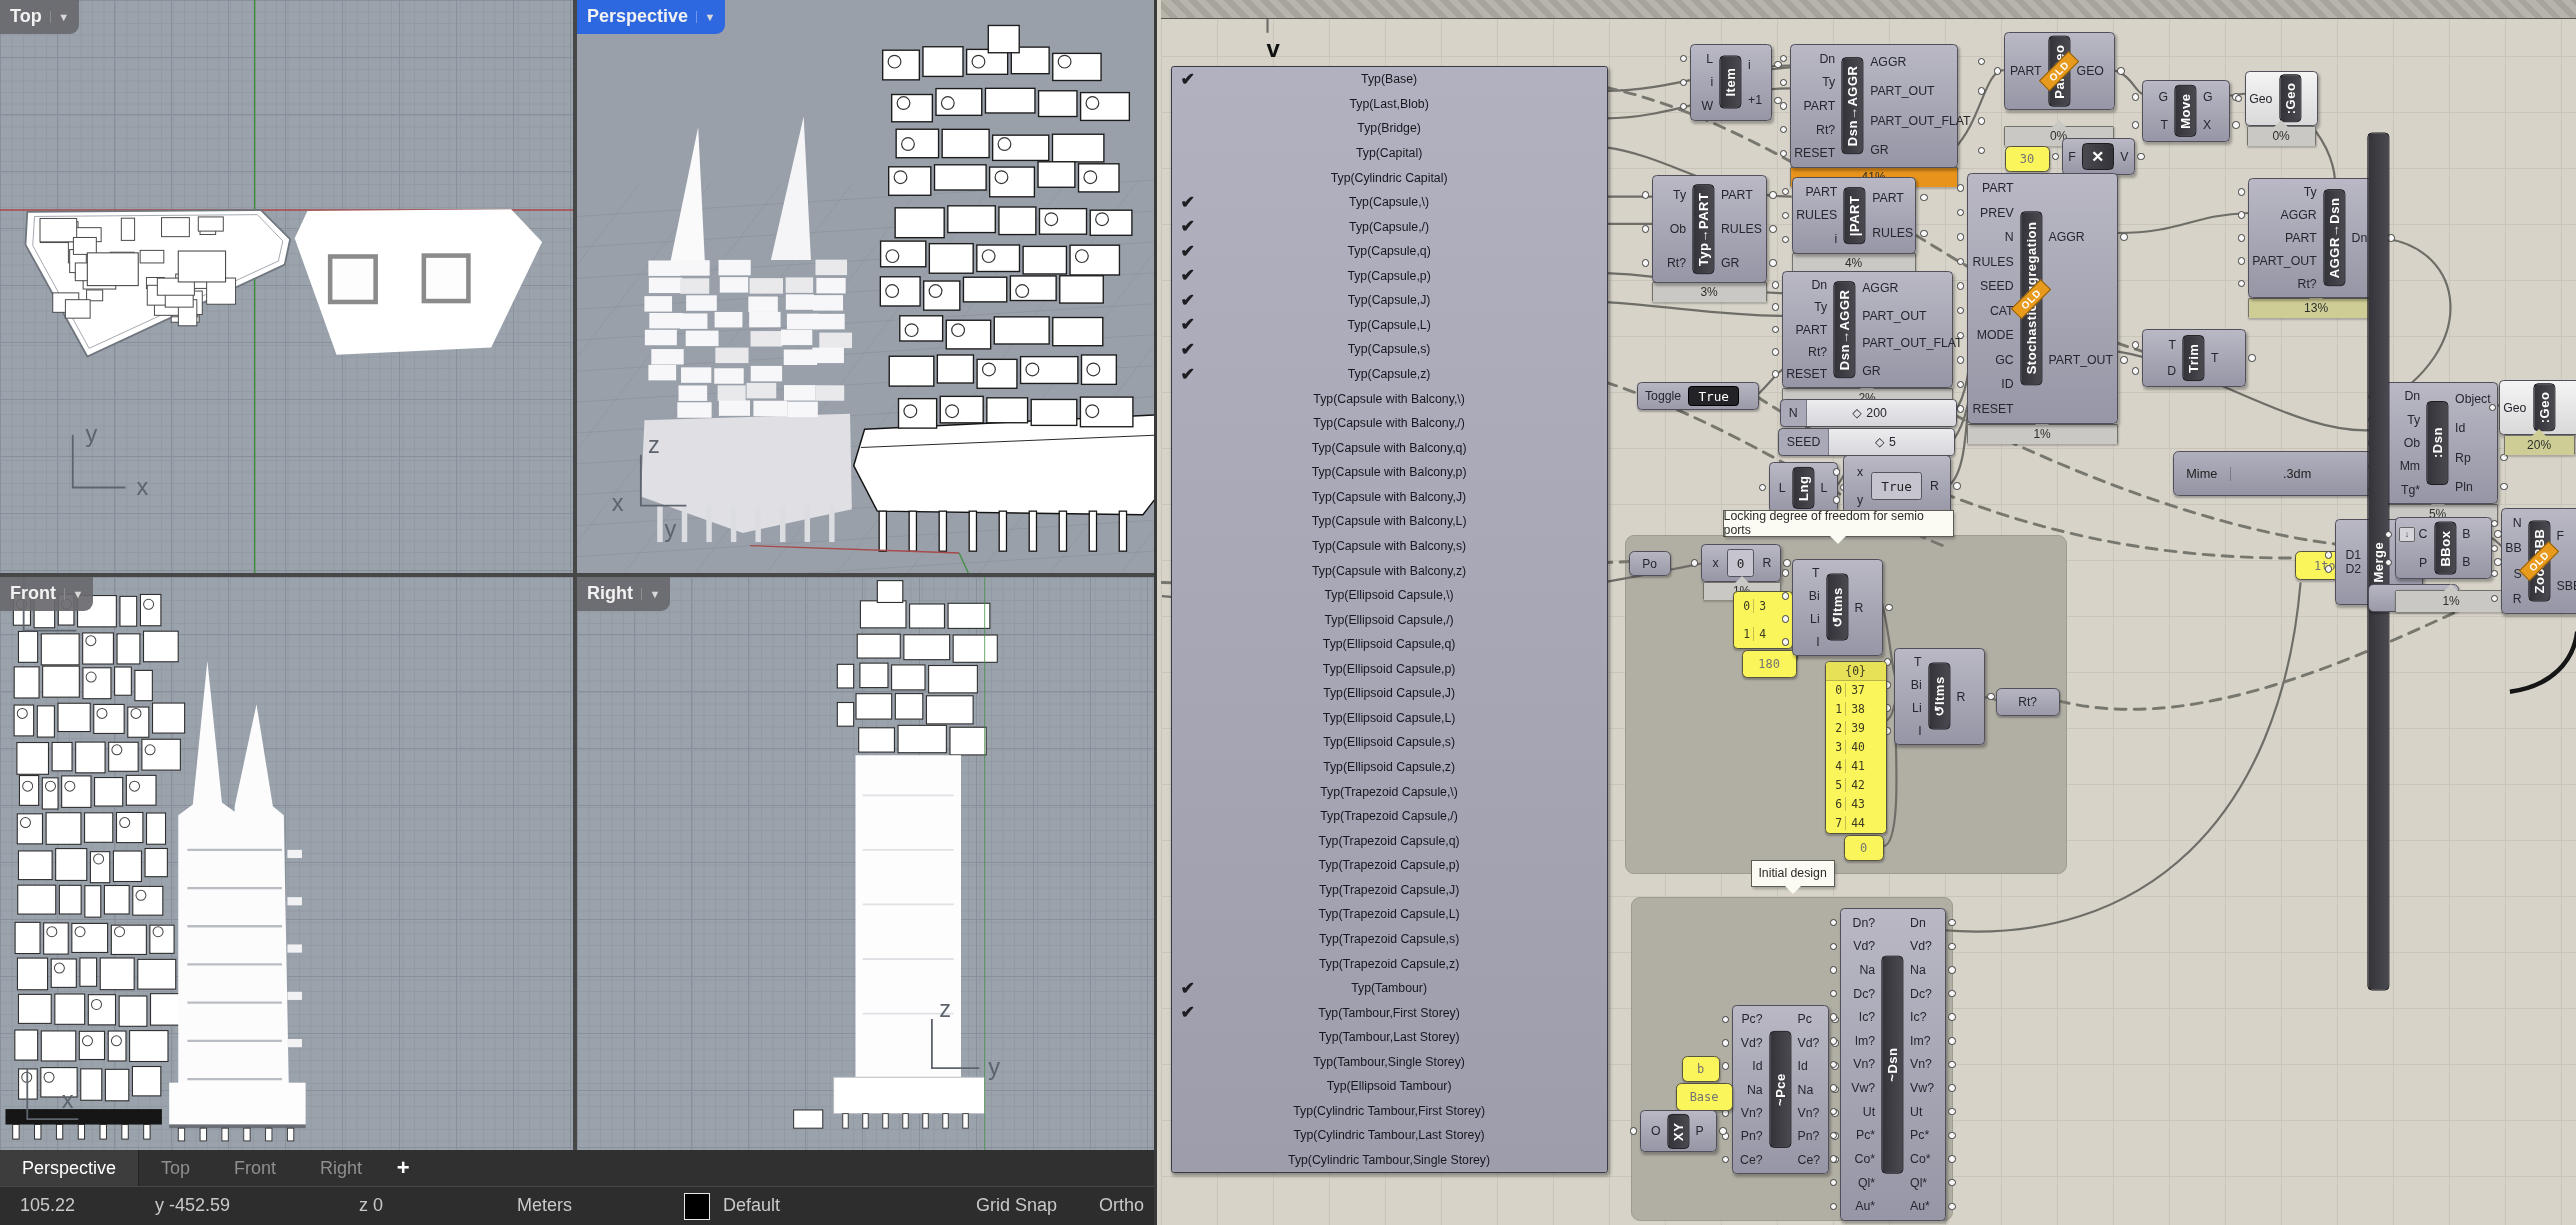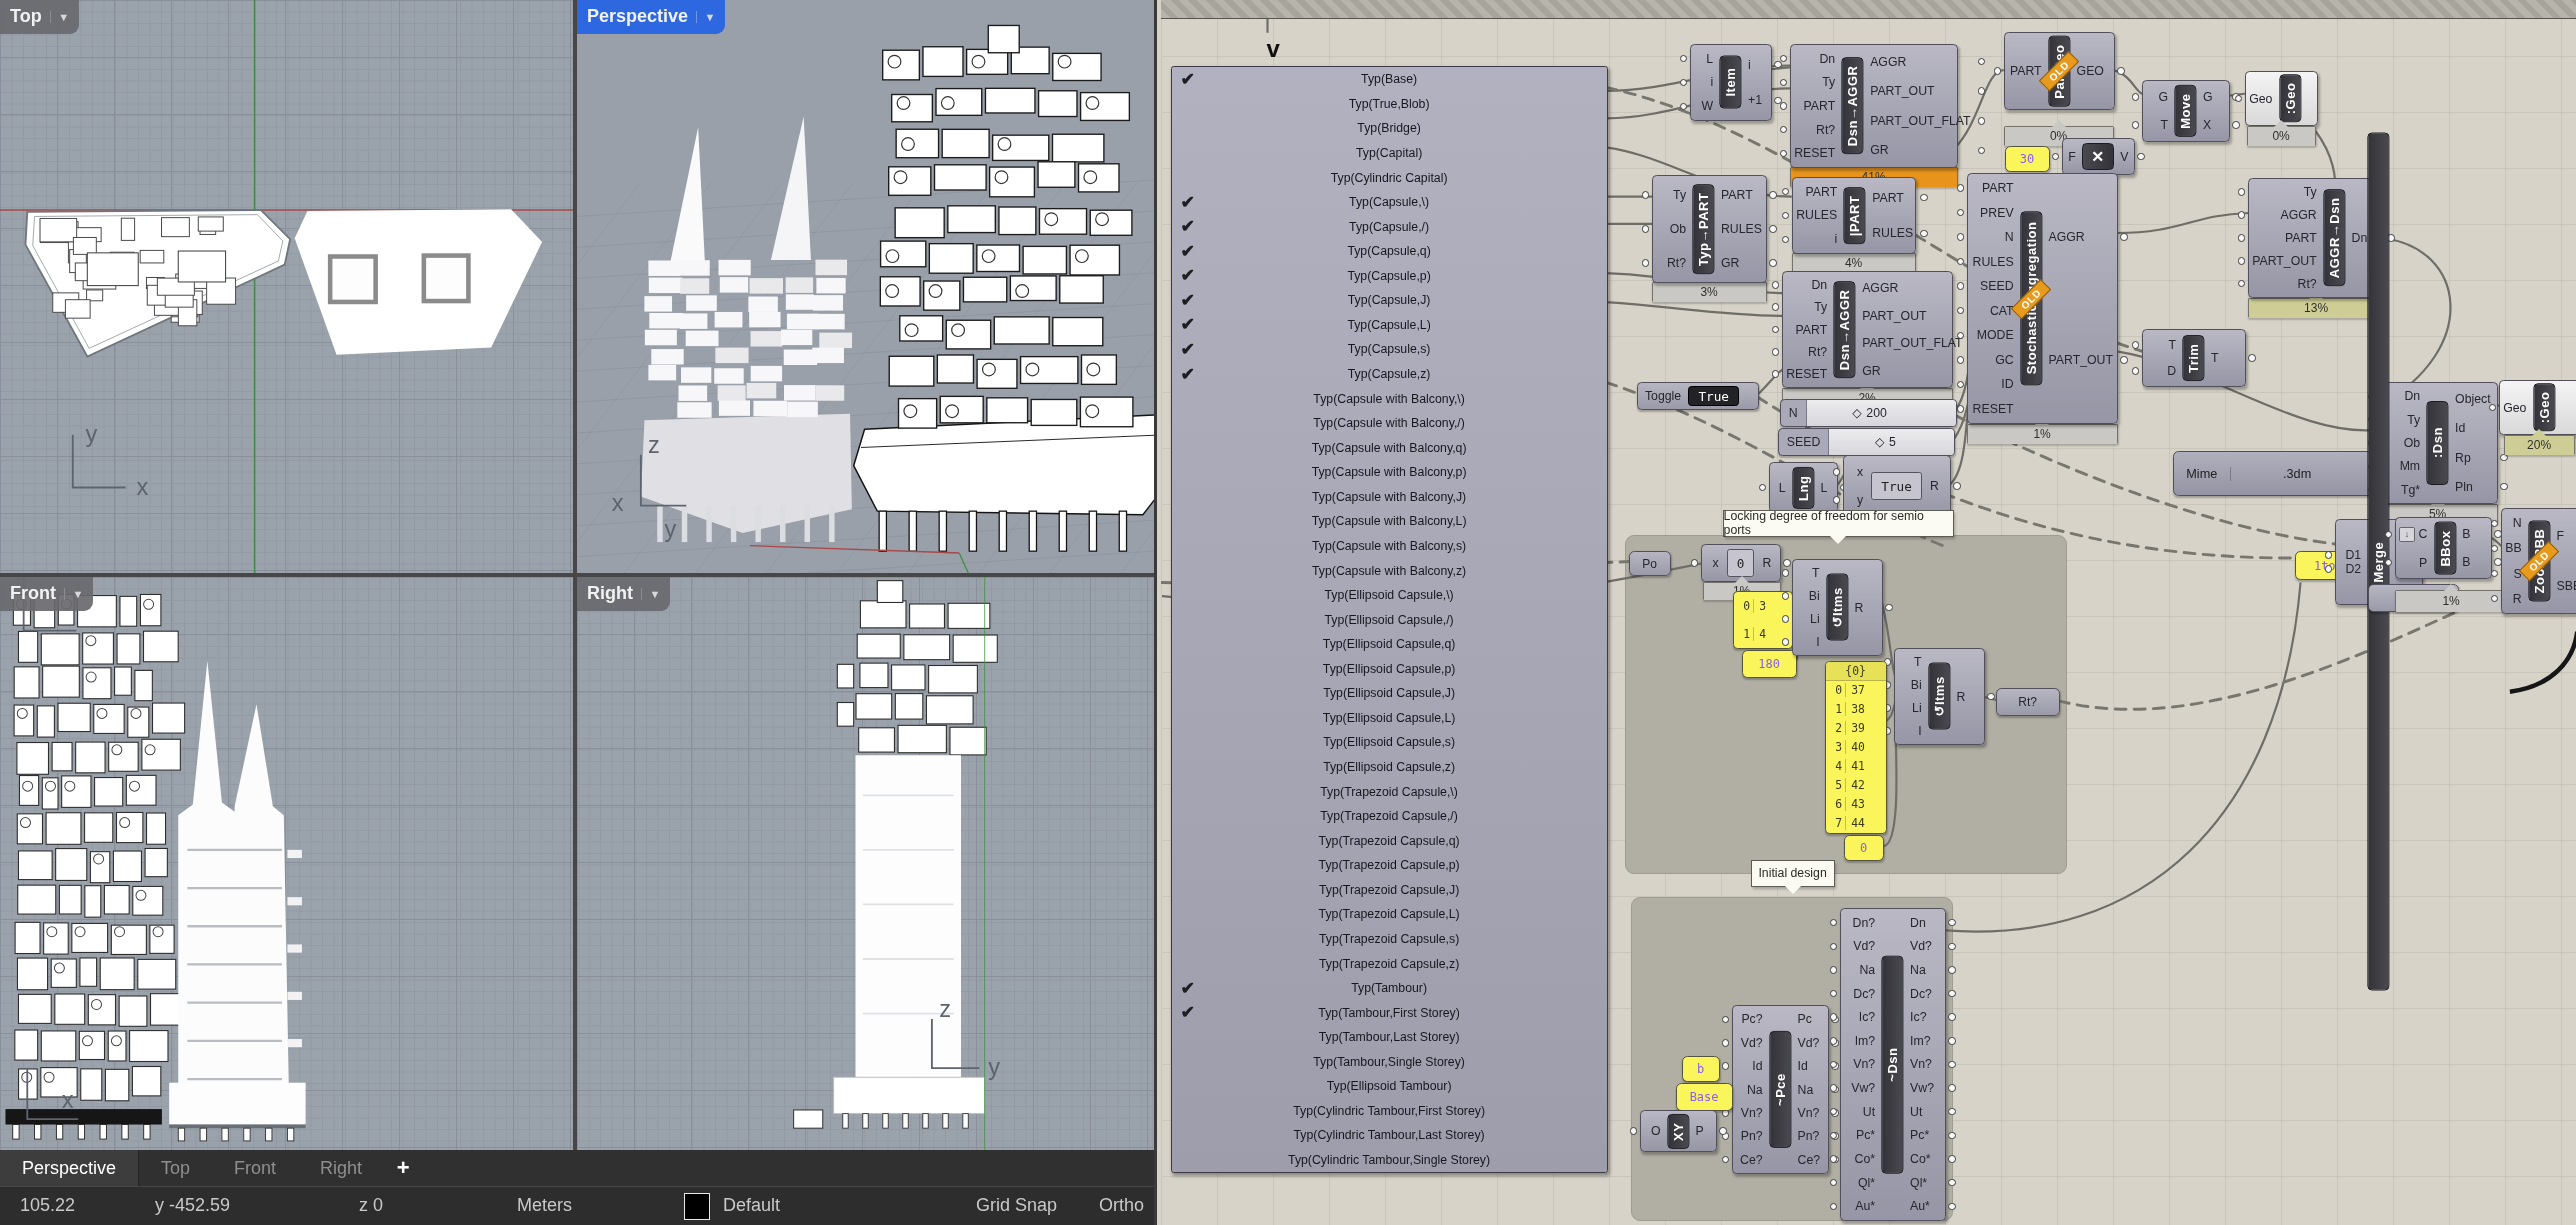--- a/index.html
+++ b/index.html
@@ -61,21 +61,21 @@
   .gtag.h{writing-mode:horizontal-tb;transform:none;padding:3.6px 8.2px;font-size:15.5px;}
   .lightbox{align-self:center;background:#c6c5cf;border:1.4px solid #55545e;border-radius:2.7px;color:#222;
       font-family:"DejaVu Sans Mono",monospace;font-size:12.7px;padding:5.5px 9px;margin:0 1.8px;}
   .oldrib{position:absolute;left:50%;top:50%;transform:translate(-50%,-50%) rotate(-45deg);background:#e89a1c;
       color:#fff;font-weight:bold;font-size:10px;padding:0.9px 8.2px;border:0.9px solid #8a5c10;letter-spacing:0.9px;z-index:3;}
   .ptag{position:absolute;z-index:2;display:flex;align-items:center;justify-content:center;font-size:12px;color:#2f2f2a;
       background:#c9c8c4;border:0.9px solid #73726b;border-radius:1.8px;box-shadow:0.9px 1.8px 1.8px rgba(0,0,0,.2);}
   .ptag::before{content:"";position:absolute;top:-7.3px;left:50%;transform:translateX(-50%);
       border:7.3px solid transparent;border-bottom-color:inherit;border-top-width:0;}
   .pill{position:absolute;z-index:2;display:flex;align-items:center;justify-content:center;
-      border:1.4px solid #55543f;border-radius:5.5px;font-family:"DejaVu Sans Mono",monospace;font-size:12px;color:#8b5cf6;
+      border:1.4px solid #55543f;border-radius:5.5px;font-family:"DejaVu Sans Mono",monospace;font-size:12px;color:#737373;
       box-shadow:0.9px 1.8px 1.8px rgba(0,0,0,.25);cursor:pointer;}
   .pill.yellow{background:#fbf55c;}
   .pill.gray{background:linear-gradient(180deg,#b6b5c1,#9b9aa9);border-color:#504f5a;font-family:"Liberation Sans",sans-serif;color:#26262e;}
   .ypanel{position:absolute;z-index:2;background:#fbf55c;border:1.4px solid #55543f;border-radius:4.5px;
       font-family:"DejaVu Sans Mono",monospace;font-size:11.4px;color:#3a3a20;box-shadow:0.9px 1.8px 1.8px rgba(0,0,0,.25);
       display:flex;flex-direction:column;overflow:hidden;cursor:pointer;}
   .ypanel .head{background:#e7e158;border-bottom:0.9px solid #b9b44a;text-align:center;padding:1.8px 0;}
   .ypanel .prow{flex:1;display:flex;align-items:center;}
   .ypanel .pidx{width:16.4px;text-align:right;border-right:0.9px solid #c4bf4e;padding-right:2.7px;}
   .ypanel .pval{padding-left:5.5px;}
@@ -602,21 +602,21 @@
           <path d="M489,420 C640,470 760,560 860,600" fill="none" stroke="#78776f" stroke-width="3.2" stroke-dasharray="12 9" stroke-linecap="round"></path>
           <path d="M1482,760 C1528,754 1552,726 1556,694" fill="none" stroke="#161616" stroke-width="5"></path>
         </svg>
       <div id="varrow" style="left:106px;top:35px;font-size:24px;">v</div>
       <div id="checklist" style="left:10px;top:66px;width:435px;height:1105px;">
           <div class="clrow">
             <span class="chk">✔</span>
             <span class="t">Typ(Base)</span>
           </div>
           <div class="clrow">
-            <span class="t">Typ(True,Blob)</span>
+            <span class="t">Typ(Last,Blob)</span>
           </div>
           <div class="clrow">
             <span class="t">Typ(Bridge)</span>
           </div>
           <div class="clrow">
             <span class="t">Typ(Capital)</span>
           </div>
           <div class="clrow">
             <span class="t">Typ(Cylindric Capital)</span>
           </div>

